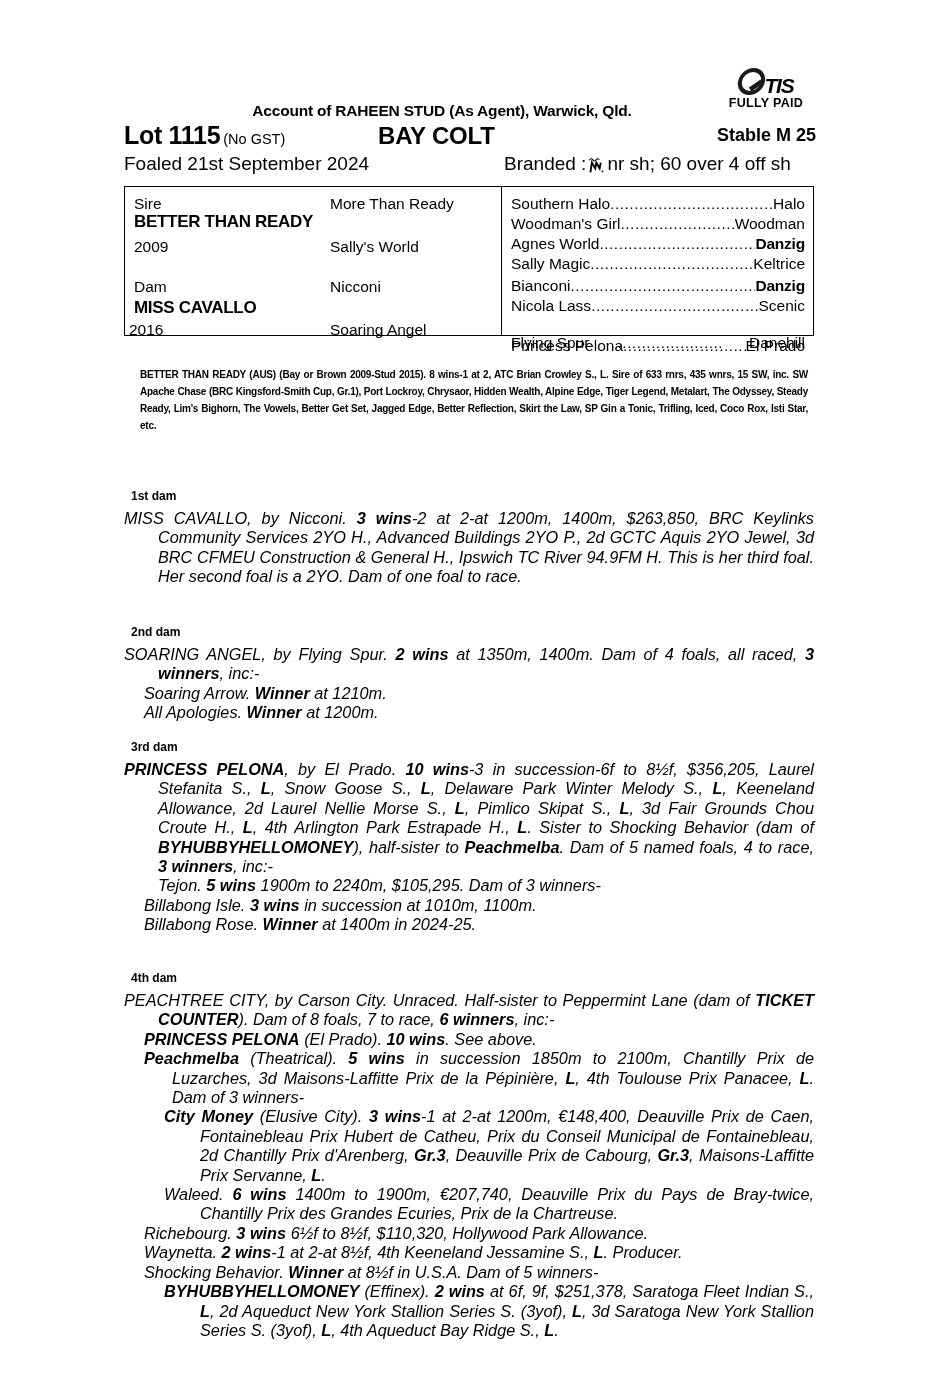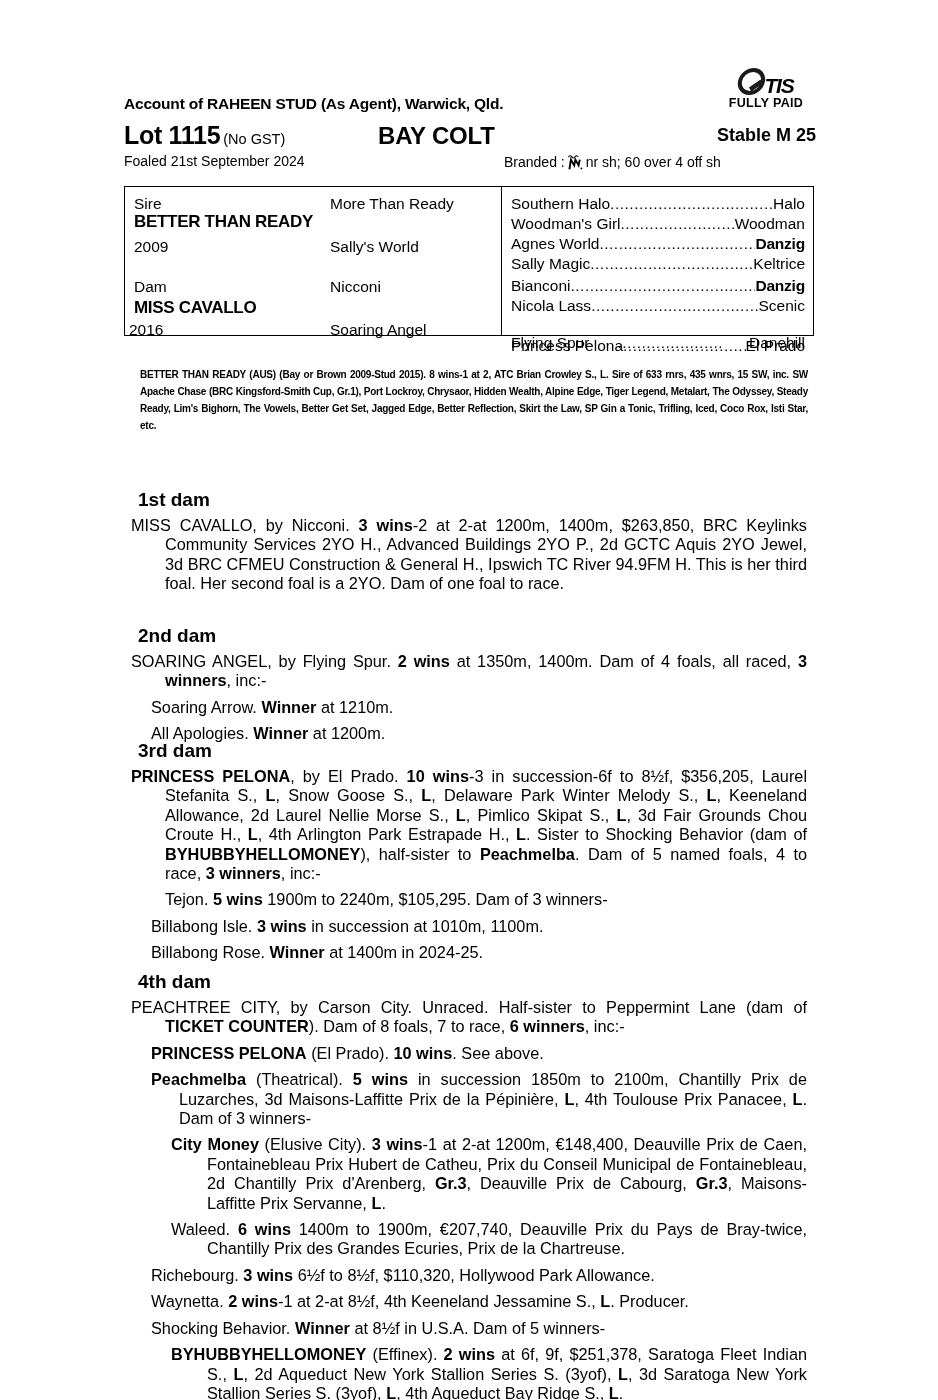--- a/index.html
+++ b/index.html
@@ -63,24 +63,24 @@
   }
   .logo-sub {
     font-weight: bold;
     font-size: 12.5px;
     letter-spacing: 0.3px;
     margin-top: 1px;
   }
 
   .account-line {
     position: absolute;
-    top: 95px;
+    top: 102px;
     left: 0;
     width: 692px;
-    text-align: left;
+    text-align: center;
     font-weight: bold;
     font-size: 15.5px;
     letter-spacing: -0.2px;
     padding-right: 56px;
     box-sizing: border-box;
   }
 
   .lot-row {
     position: absolute;
     top: 121px;
@@ -118,21 +118,21 @@
     font-weight: bold;
     font-size: 18px;
   }
 
   .foaled-row {
     position: absolute;
     top: 153px;
     left: 0;
     width: 692px;
     height: 24px;
-    font-size: 14px;
+    font-size: 19px;
   }
   .foaled {
     position: absolute;
     left: 0;
     top: 0;
   }
   .branded {
     position: absolute;
     left: 380px;
     top: 0;
@@ -209,35 +209,36 @@
     font-weight: bold;
     font-size: 10px;
     line-height: 17.1px;
     text-align: justify;
     letter-spacing: -0.25px;
   }
 
   
   .dam-head {
     position: absolute;
-    left: 14px;
-    font-weight: bold;
-    font-size: 19px;
+    left: 7px;
+    font-weight: bold;
+    font-size: 12px;
   }
   .dam-body {
     position: absolute;
     left: 0;
     width: 690px;
     font-size: 16.3px;
     line-height: 19.4px;
     text-align: justify;
   }
   .dam-body p {
-    margin: 7px;
+    margin: 0;
     text-align: justify;
+    font-style: italic;
   }
   .hang1 { padding-left: 34px; text-indent: -34px; }
   .hang2 { padding-left: 34px; text-indent: 0px; }
   .lvl1 { padding-left: 20px; text-indent: 0; }
   .lvl1h { padding-left: 48px; text-indent: -28px; }
   .lvl2h { padding-left: 76px; text-indent: -36px; }
   b, .b { font-weight: bold; }
 </style>
 </head>
 <body>

